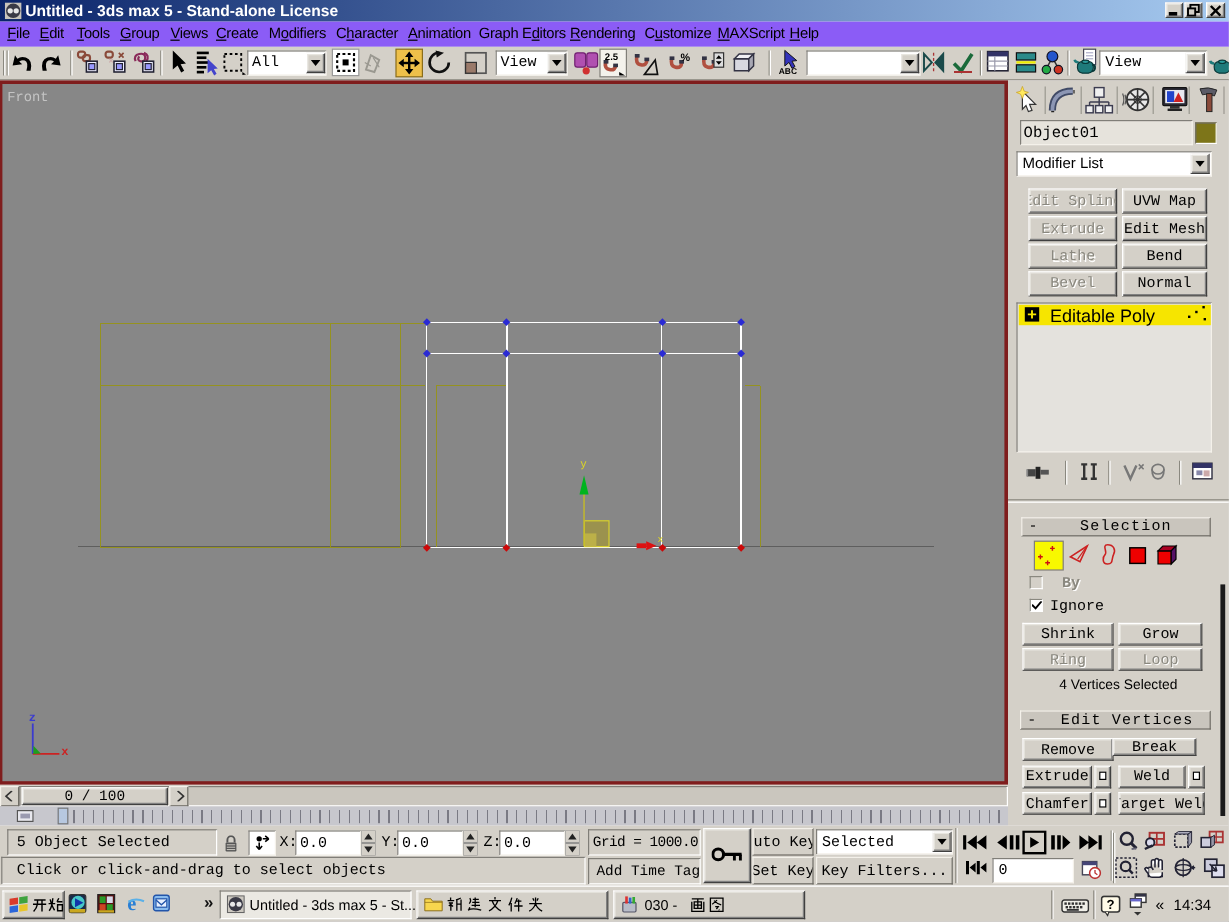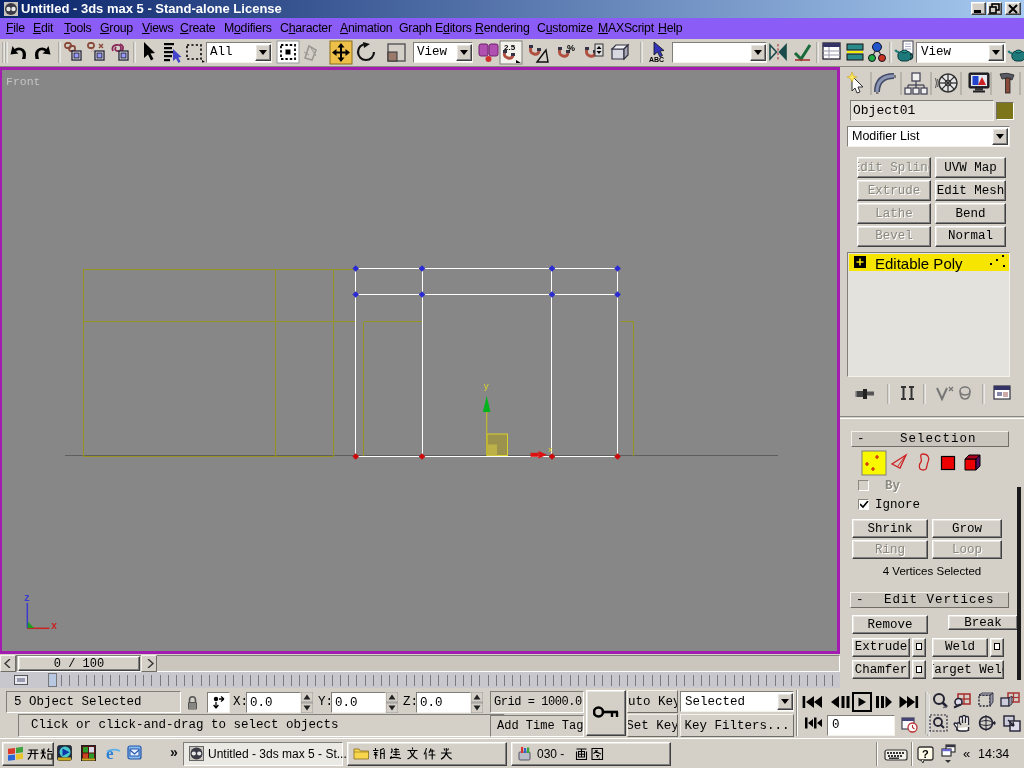--- a/index.html
+++ b/index.html
@@ -278,21 +278,21 @@
     </svg>
 
   <div class="abs white-sunken" style="left:916px;top:3px;width:90px;height:21px;"></div>
   <div class="abs mono" style="left:921px;top:6px;font-size:12.5px;">View</div>
   <div class="abs raised2" style="left:988px;top:5px;width:16px;height:17px;"></div>
   <svg class="abs" style="left:992px;top:11px" width="9" height="6">
       <polygon points="0,0 8,0 4,5" fill="#000"></polygon>
     </svg>
 </div>
 
-<div class="abs" style="left:0;top:67px;width:840px;height:587px;background:#a21caf;">
+<div class="abs" style="left:0;top:67px;width:840px;height:587px;background:#7f1d1d;">
   <div class="abs" style="left:2px;top:3px;width:835px;height:581px;background:#878787;">
     <div class="abs mono" style="left:4px;top:5px;font-size:11.5px;color:#c4c4c4;">Front</div>
     <svg class="abs" style="left:0;top:0" width="835" height="581" viewBox="0 0 835 581">
 
       <g shape-rendering="crispEdges">
       <line x1="63" y1="385.5" x2="776" y2="385.5" stroke="#5e5e5e" stroke-width="1"></line>
 
       <g stroke="#95921f" stroke-width="1" fill="none">
         <rect x="81.5" y="199.5" width="250" height="187"></rect>
         <line x1="273.5" y1="199.5" x2="273.5" y2="386.5"></line>
@@ -532,21 +532,21 @@
   <div class="abs raised2 btntext" style="left:12px;top:452px;width:76px;height:19px;">Shrink</div>
   <div class="abs raised2 btntext" style="left:92px;top:452px;width:70px;height:19px;">Grow</div>
   <div class="abs raised2 btntext disabled" style="left:12px;top:473px;width:76px;height:19px;">Ring</div>
   <div class="abs raised2 btntext disabled" style="left:92px;top:473px;width:70px;height:19px;">Loop</div>
   <div class="abs" style="left:0;top:498px;width:184px;text-align:center;font-size:11.5px;">4 Vertices Selected</div>
 
   <div class="abs raised" style="left:10px;top:525px;width:159px;height:16px;background:#c9c5bd;"></div>
   <div class="abs mono" style="left:16px;top:526px;font-size:12.5px;">-</div>
   <div class="abs mono" style="left:44px;top:526px;font-size:12.5px;letter-spacing:1px;">Edit Vertices</div>
   <div class="abs raised2 btntext" style="left:12px;top:548px;width:76px;height:19px;">Remove</div>
-  <div class="abs raised2 btntext" style="left:108px;top:548px;width:70px;height:15px;">Break</div>
+  <div class="abs raised2 btntext" style="left:87px;top:548px;width:70px;height:15px;">Break</div>
   <div class="abs raised2 btntext" style="left:12px;top:570.5px;width:58px;height:19px;">Extrude</div>
   <div class="abs raised2" style="left:72px;top:570.5px;width:14px;height:19px;"></div>
   <div class="abs" style="left:75.5px;top:576px;width:6px;height:7px;border:1.4px solid #000;background:#fff;"></div>
   <div class="abs raised2 btntext" style="left:92px;top:570.5px;width:56px;height:19px;">Weld</div>
   <div class="abs raised2" style="left:150px;top:570.5px;width:14px;height:19px;"></div>
   <div class="abs" style="left:153.5px;top:576px;width:6px;height:7px;border:1.4px solid #000;background:#fff;"></div>
   <div class="abs raised2 btntext" style="left:12px;top:593px;width:58px;height:19px;">Chamfer</div>
   <div class="abs raised2" style="left:72px;top:593px;width:14px;height:19px;"></div>
   <div class="abs" style="left:75.5px;top:598.5px;width:6px;height:7px;border:1.4px solid #000;background:#fff;"></div>
   <div class="abs raised2 btntext" style="left:92px;top:593px;width:72px;height:19px;">Target Weld</div>
@@ -570,21 +570,21 @@
 <div class="abs" style="left:0;top:672px;width:840px;height:16px;background:#c7c7cd;">
   <div class="abs" style="left:54px;top:3px;width:784px;height:11px;background:repeating-linear-gradient(to right,transparent 0,transparent 7.2px,#7a7a84 7.2px,#7a7a84 8.2px);"></div>
   <div class="abs" style="left:14px;top:3px;width:14px;height:10px;border:1px solid #555;background:#e8e8ee;"></div>
   <div class="abs" style="left:17px;top:6px;width:8px;height:4px;background:#9a9ab0;"></div>
   <div class="abs" style="left:48px;top:1px;width:9px;height:14px;background:#b7c8e0;border:1px solid #777;"></div>
 </div>
 
 <div id="statusarea" class="abs" style="left:0;top:688px;width:1024px;height:50px;background:#d4d0c8;">
 
   <div class="abs sunken mono" style="left:6px;top:3px;width:175px;height:22px;font-size:12.5px;padding:3px 0 0 7px;">5 Object Selected</div>
-  <div class="abs sunken mono" style="left:1px;top:26px;width:487px;height:23px;font-size:12.5px;padding:3px 0 0 12px;margin-left:17px;">Click or click-and-drag to select objects</div>
+  <div class="abs sunken mono" style="left:1px;top:26px;width:487px;height:23px;font-size:12.5px;padding:3px 0 0 12px;">Click or click-and-drag to select objects</div>
 
   <svg class="abs" style="left:186px;top:8px" width="13" height="15" viewBox="0 0 13 15">
     <path d="M3.5,6 V4 a3,3.2 0 0 1 6,0 V6" fill="none" stroke="#555" stroke-width="1.6"></path>
     <rect x="2" y="6" width="9" height="7.5" rx="1" fill="#555"></rect>
     <g stroke="#d4d0c8" stroke-width="0.8">
         <line x1="3" y1="8" x2="10" y2="8"></line>
         <line x1="3" y1="10" x2="10" y2="10"></line>
         <line x1="3" y1="12" x2="10" y2="12"></line>
       </g>
   </svg>

